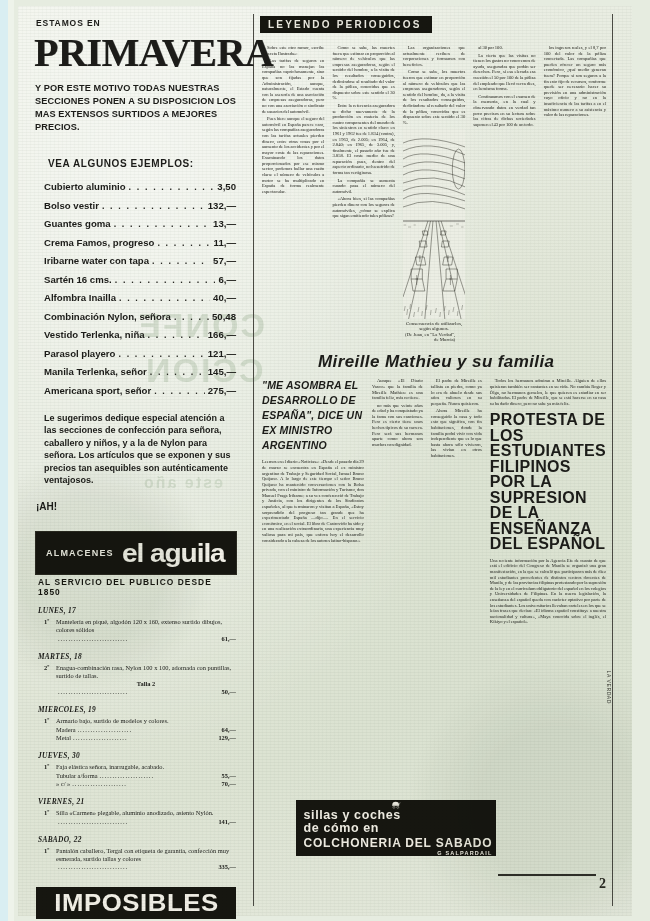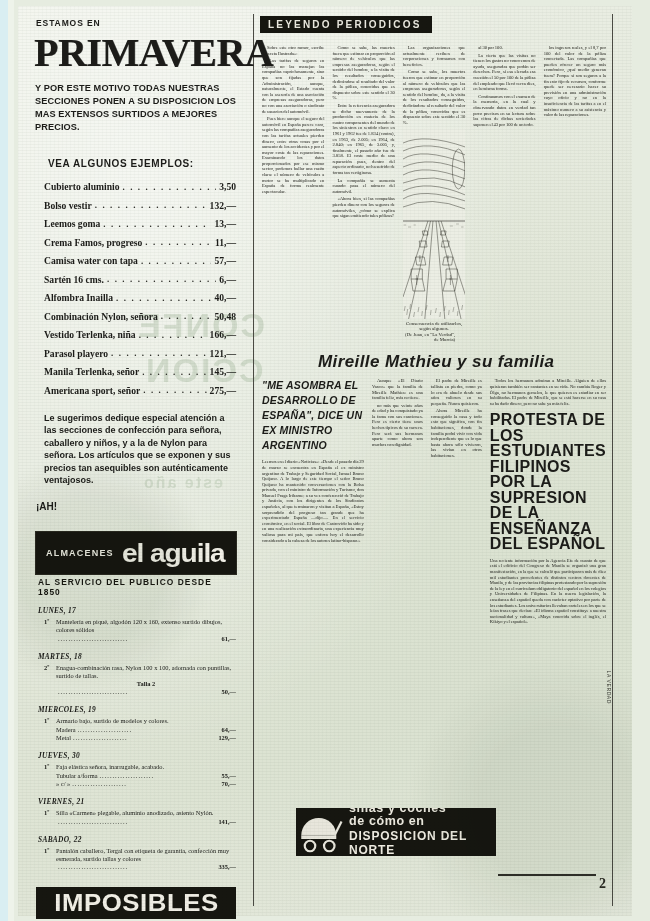--- a/index.html
+++ b/index.html
@@ -101,22 +101,22 @@
     font-family: "Liberation Sans", sans-serif;
     font-weight: 700;
     font-size: 10px;
     letter-spacing: .6px;
     margin: 0 0 12px 18px;
   }
 
   .price-list { margin: 0 6px 0 14px; }
   .price-row {
     display: flex;
-    align-items: center;
-    font-family: Liberation Serif, serif;
+    align-items: flex-end;
+    font-family: Liberation Sans, sans-serif;
     font-weight: 700;
     font-size: 9.6px;
     margin-bottom: 7.5px;
     white-space: nowrap;
   }
   .price-name { flex: 0 0 auto; }
   .price-dots {
     flex: 1 1 auto;
     overflow: hidden;
     margin: 0 3px;
@@ -327,25 +327,26 @@
     font-size: 16px;
     line-height: 15.5px;
     letter-spacing: .3px;
     margin-bottom: 6px;
   }
 
   
   .pram-ad {
     position: absolute;
     left: 38px; bottom: 50px;
-    width: 200px; height: 48px;
+    width: 200px; height: 56px;
     background: #16160f;
     display: flex;
     align-items: center;
     overflow: hidden;
+    flex-direction: column;
   }
   .pram-text {
     color: #efece0;
     font-family: "Liberation Sans", sans-serif;
     margin-left: 4px;
   }
   .pram-l1 { font-weight: 700; font-size: 12.5px; letter-spacing: .6px; line-height: 13px; }
   .pram-l2 { font-weight: 700; font-size: 12.5px; letter-spacing: .6px; line-height: 13px; }
   .pram-l3 { font-weight: 700; font-size: 12px; letter-spacing: .8px; line-height: 14px; margin-top:1px; }
   .pram-l4 { font-weight: 700; font-size: 5.5px; letter-spacing: 1.2px; text-align: right; }
@@ -417,31 +418,31 @@
             <span class="price-name">Cubierto aluminio</span>
             <span class="price-dots">. . . . . . . . . . . . . . . . . . . . . . . .</span>
             <span class="price-val">3,50</span>
           </div>
           <div class="price-row">
             <span class="price-name">Bolso vestir</span>
             <span class="price-dots">. . . . . . . . . . . . . . . . . . . . . . . .</span>
             <span class="price-val">132,—</span>
           </div>
           <div class="price-row">
-            <span class="price-name">Leemos goma</span>
+            <span class="price-name">Guantes goma</span>
             <span class="price-dots">. . . . . . . . . . . . . . . . . . . . . . . .</span>
             <span class="price-val">13,—</span>
           </div>
           <div class="price-row">
             <span class="price-name">Crema Famos, progreso</span>
             <span class="price-dots">. . . . . . . . . . . . . . . . . . . . . . . .</span>
             <span class="price-val">11,—</span>
           </div>
           <div class="price-row">
-            <span class="price-name">Camisa water con tapa</span>
+            <span class="price-name">Iribarne water con tapa</span>
             <span class="price-dots">. . . . . . . . . . . . . . . . . . . . . . . .</span>
             <span class="price-val">57,—</span>
           </div>
           <div class="price-row">
             <span class="price-name">Sartén 16 cms.</span>
             <span class="price-dots">. . . . . . . . . . . . . . . . . . . . . . . .</span>
             <span class="price-val">6,—</span>
           </div>
           <div class="price-row">
             <span class="price-name">Alfombra Inailla</span>
@@ -696,21 +697,21 @@
         <svg width="56" height="52" viewBox="0 0 56 52">
           <path d="M6 30 a20 20 0 0 1 40 0 z" fill="#e8e6da"></path>
           <path d="M6 30 h40 v4 H6 z" fill="#e8e6da"></path>
           <circle cx="16" cy="42" r="6" fill="none" stroke="#e8e6da" stroke-width="2.5"></circle>
           <circle cx="38" cy="42" r="6" fill="none" stroke="#e8e6da" stroke-width="2.5"></circle>
           <path d="M44 30 L52 14" stroke="#e8e6da" stroke-width="2.5" fill="none"></path>
         </svg>
         <div class="pram-text">
           <div class="pram-l1">sillas y coches</div>
           <div class="pram-l2">de cómo en</div>
-          <div class="pram-l3">DISPOSICION DEL NORTE</div>
+          <div class="pram-l3">COLCHONERIA DEL SABADO</div>
           <div class="pram-l4">G SALPARDAIL</div>
         </div>
       </div>
 
       <div class="margin-slug">LA VERDAD</div>
       <div class="rule-bottom"></div>
       <div class="folio">2</div>
     </div>
 
     <div id="blotch"></div>

